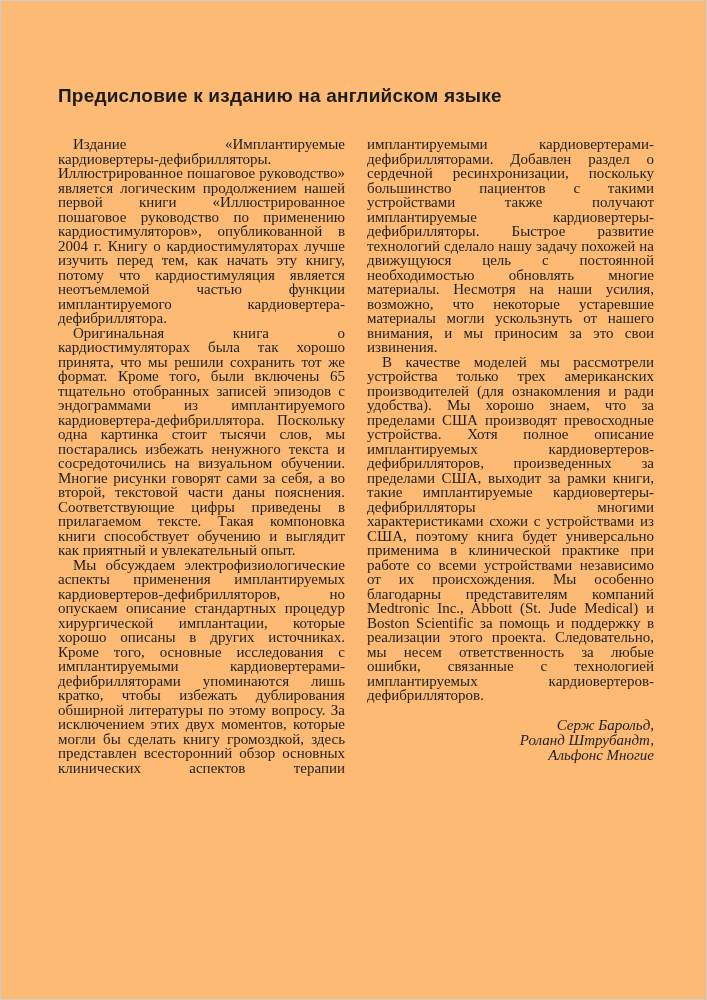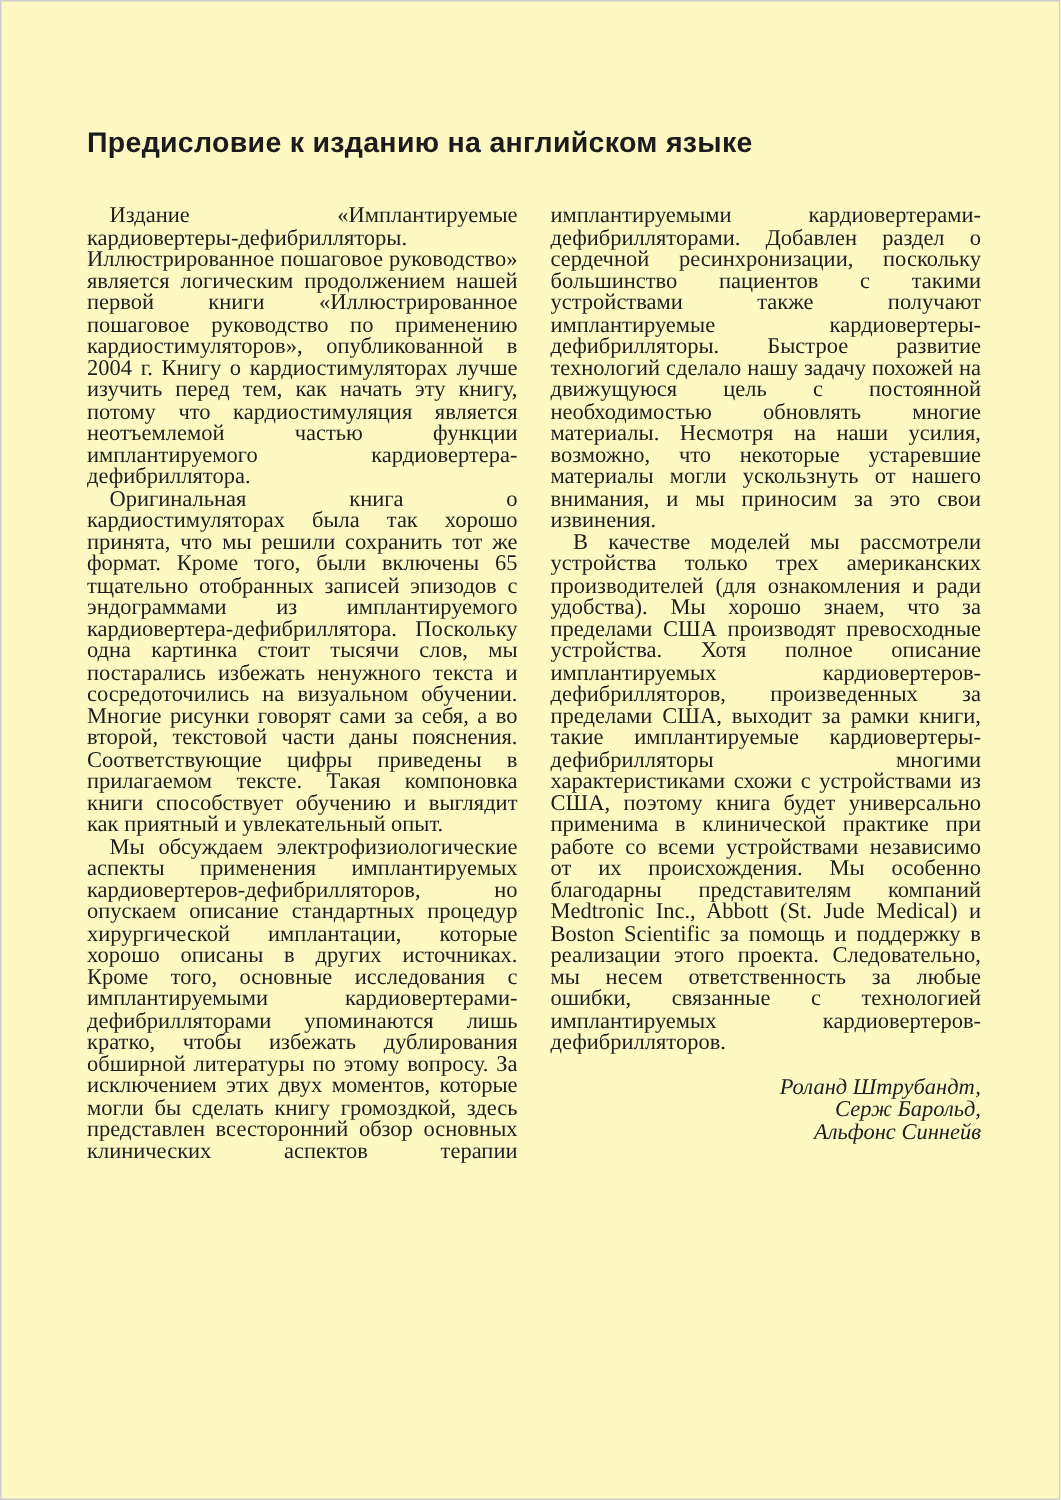--- a/index.html
+++ b/index.html
@@ -5,21 +5,21 @@
   html, body {
     margin: 0;
     padding: 0;
     background: #ffffff;
     font-family: "Liberation Serif", "DejaVu Serif", serif;
   }
   .page {
     position: relative;
     width: 707px;
     height: 1000px;
-    background: #fef9c3;
+    background: #fdba74;
     border: 1px solid #cdcdcd;
     box-sizing: border-box;
     overflow: hidden;
   }
   .content {
     position: absolute;
     left: 57px;
     top: 84px;
     width: 596px;
   }
@@ -63,19 +63,19 @@
   <div class="content">
     <h1 class="title">Предисловие к изданию на английском языке</h1>
 
     <div class="body-text">
       <p>Издание «Имплантируемые кардиовертеры-дефибрилляторы. Иллюстрированное пошаговое руководство» является логическим продолжением нашей первой книги «Иллюстрированное пошаговое руководство по применению кардиостимуляторов», опубликованной в 2004 г. Книгу о кардиостимуляторах лучше изучить перед тем, как начать эту книгу, потому что кардиостимуляция является неотъемлемой частью функции имплантируемого кардиовертера-дефибриллятора.</p>
       <p>Оригинальная книга о кардиостимуляторах была так хорошо принята, что мы решили сохранить тот же формат. Кроме того, были включены 65 тщательно отобранных записей эпизодов с эндограммами из имплантируемого кардиовертера-дефибриллятора. Поскольку одна картинка стоит тысячи слов, мы постарались избежать ненужного текста и сосредоточились на визуальном обучении. Многие рисунки говорят сами за себя, а во второй, текстовой части даны пояснения. Соответствующие цифры приведены в прилагаемом тексте. Такая компоновка книги способствует обучению и выглядит как приятный и увлекательный опыт.</p>
       <p>Мы обсуждаем электрофизиологические аспекты применения имплантируемых кардиовертеров-дефибрилляторов, но опускаем описание стандартных процедур хирургической имплантации, которые хорошо описаны в других источниках. Кроме того, основные исследования с имплантируемыми кардиовертерами-дефибрилляторами упоминаются лишь кратко, чтобы избежать дублирования обширной литературы по этому вопросу. За исключением этих двух моментов, которые могли бы сделать книгу громоздкой, здесь представлен всесторонний обзор основных клинических аспектов терапии имплантируемыми кардиовертерами-дефибрилляторами. Добавлен раздел о сердечной ресинхронизации, поскольку большинство пациентов с такими устройствами также получают имплантируемые кардиовертеры-дефибрилляторы. Быстрое развитие технологий сделало нашу задачу похожей на движущуюся цель с постоянной необходимостью обновлять многие материалы. Несмотря на наши усилия, возможно, что некоторые устаревшие материалы могли ускользнуть от нашего внимания, и мы приносим за это свои извинения.</p>
       <p>В качестве моделей мы рассмотрели устройства только трех американских производителей (для ознакомления и ради удобства). Мы хорошо знаем, что за пределами США производят превосходные устройства. Хотя полное описание имплантируемых кардиовертеров-дефибрилляторов, произведенных за пределами США, выходит за рамки книги, такие имплантируемые кардиовертеры-дефибрилляторы многими характеристиками схожи с устройствами из США, поэтому книга будет универсально применима в клинической практике при работе со всеми устройствами независимо от их происхождения. Мы особенно благодарны представителям компаний Medtronic Inc., Abbott (St. Jude Medical) и Boston Scientific за помощь и поддержку в реализации этого проекта. Следовательно, мы несем ответственность за любые ошибки, связанные с технологией имплантируемых кардиовертеров-дефибрилляторов.</p>
 
       <div class="signature">
+        <div>Серж Барольд,</div>
         <div>Роланд Штрубандт,</div>
-        <div>Серж Барольд,</div>
-        <div>Альфонс Синнейв</div>
+        <div>Альфонс Многие</div>
       </div>
     </div>
   </div>
 </div>
 
 </body></html>

